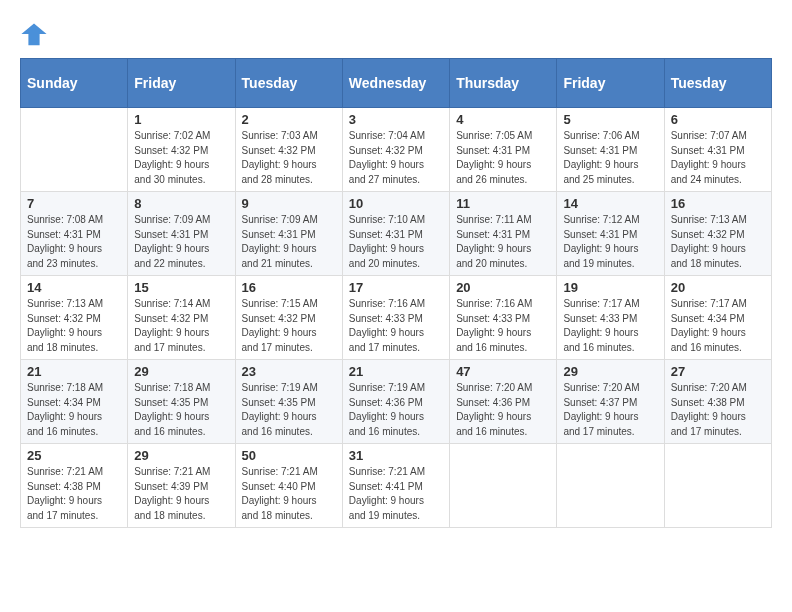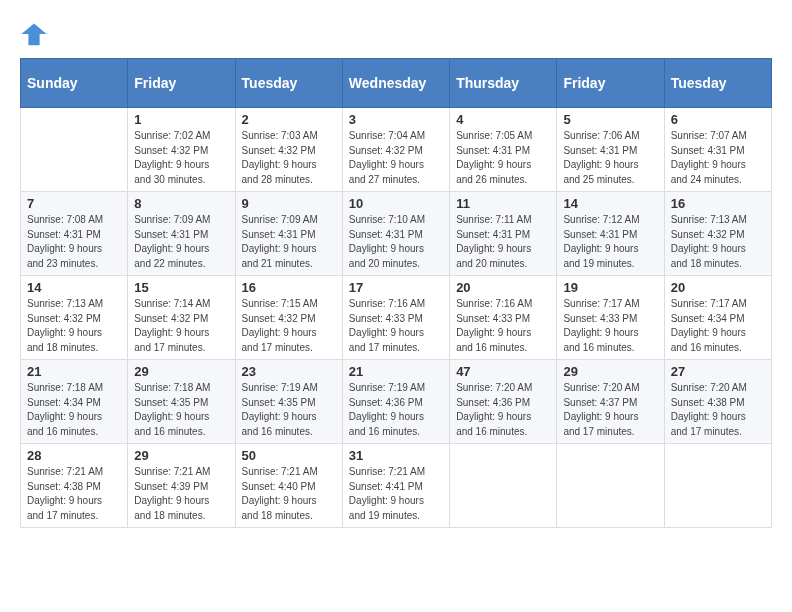--- a/index.html
+++ b/index.html
@@ -285,21 +285,21 @@
       </td>
         <td>
         <span class="day-number">27</span>
         <div class="day-info">
           Sunrise: 7:20 AM<br>Sunset: 4:38 PM<br>Daylight: 9 hours and 17 minutes.
         </div>
       </td>
       </tr>
       <tr>
         <td>
-        <span class="day-number">28</span>
+        <span class="day-number">25</span>
         <div class="day-info">
           Sunrise: 7:21 AM<br>Sunset: 4:38 PM<br>Daylight: 9 hours and 17 minutes.
         </div>
       </td>
         <td>
         <span class="day-number">29</span>
         <div class="day-info">
           Sunrise: 7:21 AM<br>Sunset: 4:39 PM<br>Daylight: 9 hours and 18 minutes.
         </div>
       </td>

